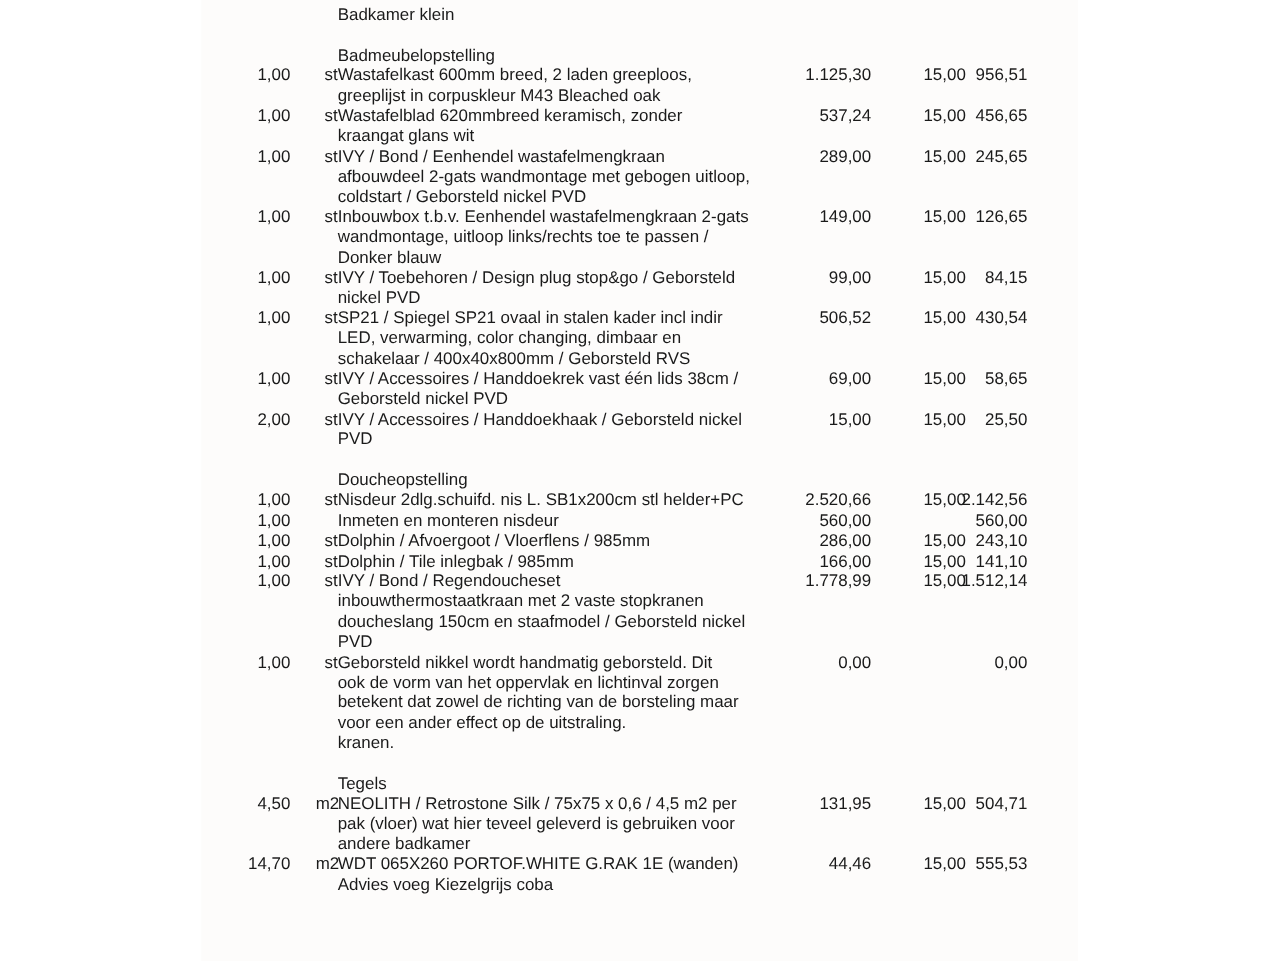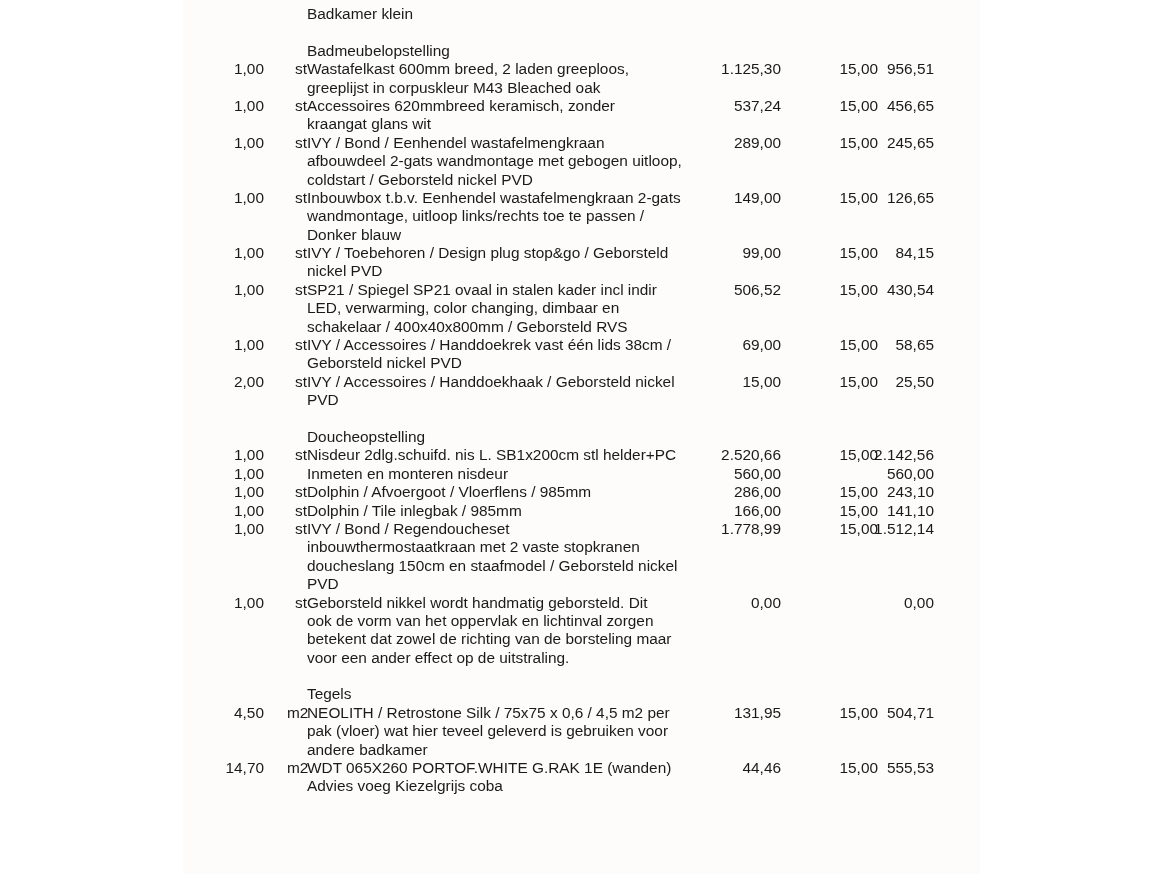--- a/index.html
+++ b/index.html
@@ -46,21 +46,21 @@
       left: 104px;
       width: 20px;
       text-align: right;
     }
     .desc {
       position: absolute;
       left: 124px;
     }
     .price {
       position: absolute;
-      right: 199px; 
+      right: 188px; 
       text-align: right;
     }
     .disc {
       position: absolute;
       right: 102px; 
       text-align: right;
     }
     .total {
       position: absolute;
       right: 46px; 
@@ -96,21 +96,21 @@
             <span class="desc">greeplijst in corpuskleur M43 Bleached oak</span>
           </div>
         </div>
         <div class="row">
           <div class="line">
             <span class="qty">1,00</span>
             <span class="unit">st</span>
             <span class="price">537,24</span>
             <span class="disc">15,00</span>
             <span class="total">456,65</span>
-            <span class="desc">Accessoires 620mmbreed keramisch, zonder</span>
+            <span class="desc">Wastafelblad 620mmbreed keramisch, zonder</span>
           </div>
           <div class="line">
             <span class="desc">kraangat glans wit</span>
           </div>
         </div>
         <div class="row">
           <div class="line">
             <span class="qty">1,00</span>
             <span class="unit">st</span>
             <span class="price">289,00</span>
@@ -272,20 +272,23 @@
           </div>
           <div class="line">
             <span class="desc">ook de vorm van het oppervlak en lichtinval zorgen</span>
           </div>
           <div class="line">
             <span class="desc">betekent dat zowel de richting van de borsteling maar</span>
           </div>
           <div class="line">
             <span class="desc">voor een ander effect op de uitstraling.</span>
           </div>
+          <div class="line">
+            <span class="desc">kranen.</span>
+          </div>
         </div>
       </div>
       <div class="spacer"></div>
       <div class="section">
         <div class="line">
           <span class="desc">Tegels</span>
         </div>
         <div class="row">
           <div class="line">
             <span class="qty">4,50</span>

